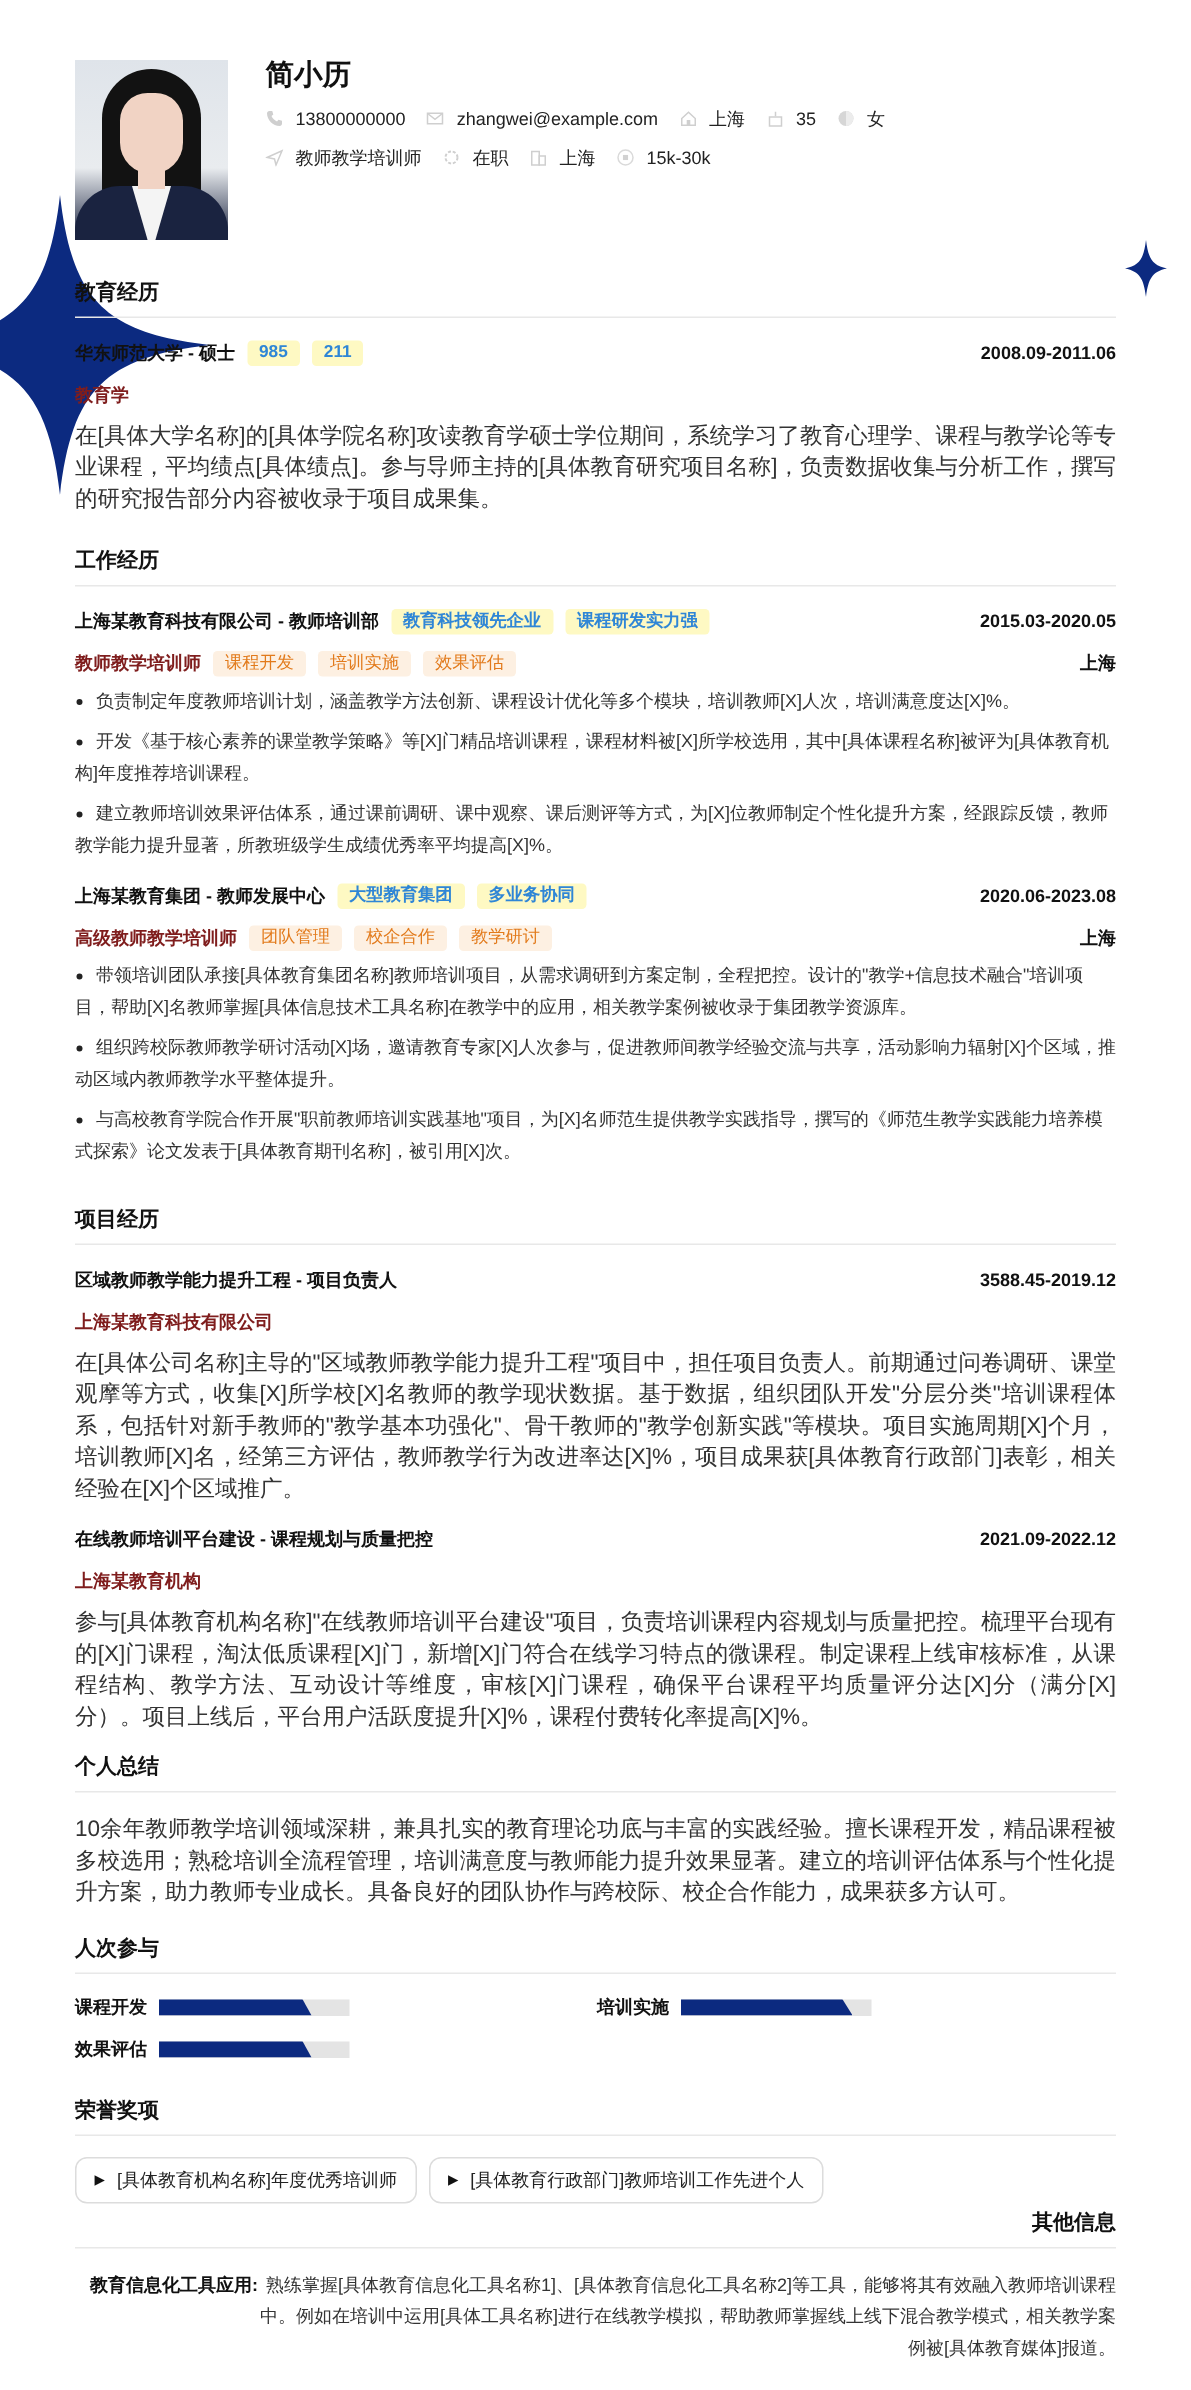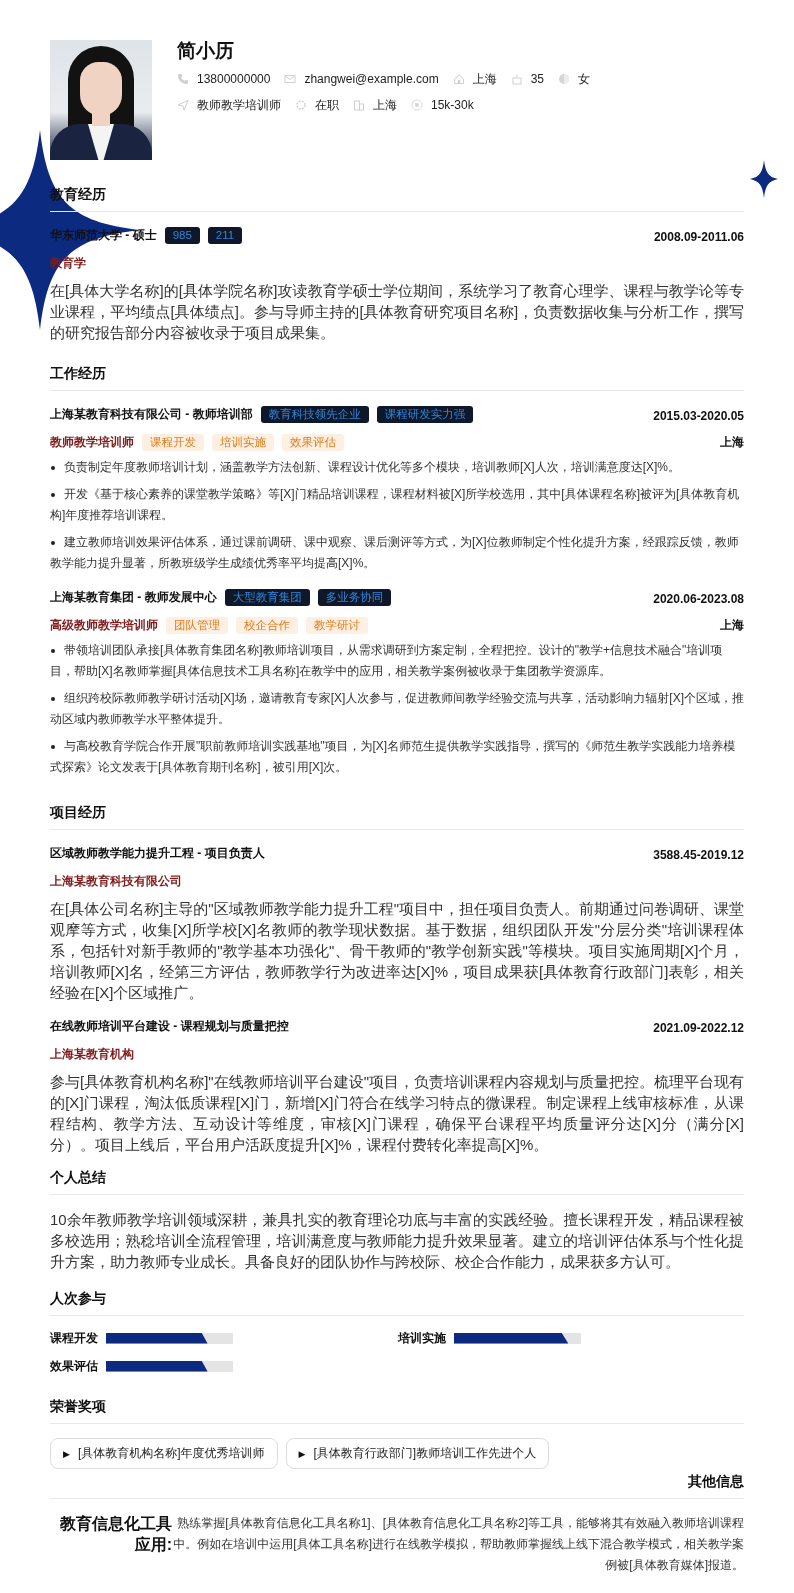--- a/index.html
+++ b/index.html
@@ -39,28 +39,28 @@
   .info-row { display: flex; align-items: center; margin-top: 6px; height: 18px; }
   .info-row + .info-row { margin-top: 8px; }
   .info-item { display: flex; align-items: center; margin-right: 14px; font-size: 12px; color: #222; }
   .info-item .ic { width: 12px; height: 12px; margin-right: 8px; color: #c8c8c8; display:inline-flex; align-items:center; justify-content:center; }
 
   .section { margin-top: 22px; }
   .section-title {
     font-size: 14px; font-weight: 600; color: #111; padding-bottom: 7px;
     border-bottom: 1px solid #e8e8e8; margin-bottom: 14px;
   }
-  .entry-head { display: flex; align-items: flex-end; justify-content: space-between; height: 18px; }
+  .entry-head { display: flex; align-items: center; justify-content: space-between; height: 18px; }
   .entry-left { display: flex; align-items: center; }
   .entry-title { font-size: 12px; font-weight: 700; color: #111; }
   .entry-date { font-size: 12px; font-weight: 600; color: #111; }
   .tag {
     display: inline-block; font-size: 11.5px; line-height: 17px; padding: 0 8px; margin-left: 8px; border-radius: 3px;
   }
-  .tag.blue { background: #0f172a; color: #2f86d6; }
+  .tag.blue { background: #fef9c3; color: #2f86d6; font-weight: bold; }
   .tag.orange { background: #fdf0e2; color: #e27a1b; }
   .entry-sub { display: flex; align-items: center; justify-content: space-between; margin-top: 10px; height: 18px; }
   .entry-sub .sub-title { font-size: 12px; font-weight: 700; color: #7f1d1d; }
   .entry-sub .loc { font-size: 12px; font-weight: 600; color: #111; }
   .para { font-size: 15px; line-height: 21px; color: #333; margin-top: 8px; text-align: justify; }
   ul.bullets { list-style: none; margin-top: 6px; }
   ul.bullets li { position: relative; padding-left: 0; font-size: 12px; line-height: 21px; color: #333; margin-bottom: 6px; text-indent: 14px; }
   ul.bullets li::before { content: ""; position: absolute; left: 1px; top: 9px; width: 4px; height: 4px; background: #222; border-radius: 50%; }
   .entry + .entry { margin-top: 14px; }
 
@@ -71,21 +71,21 @@
   .skill-fill { position: absolute; left: 0; top: 0; height: 11px; background: #0c2a80; clip-path: polygon(0 0, 94% 0, 100% 100%, 0 100%); }
 
   .awards { display: flex; gap: 8px; }
   .award {
     display: flex; align-items: center; height: 31px; padding: 0 12px; border: 1px solid #dcdcdc; border-radius: 8px;
     font-size: 12px; color: #222; background: #fff;
   }
   .award .tri { font-size: 9px; margin-right: 8px; color: #111; }
 
   .other { display: flex; }
-  .other-label { font-size: 16px; font-weight: 700; color: #111; width: 122px; flex-shrink: 0; line-height: 21px; }
+  .other-label { font-size: 12px; font-weight: 700; color: #111; width: 122px; flex-shrink: 0; line-height: 21px; }
   .other-text { font-size: 12px; line-height: 21px; color: #333; }
 </style>
 </head>
 <body>
 
 <svg class="deco-star-left" viewBox="0 0 200 200">
   <path d="M100 0 C108 70 130 92 200 100 C130 108 108 130 100 200 C92 130 70 108 0 100 C70 92 92 70 100 0 Z" fill="#0c2a80"></path>
 </svg>
 <svg class="deco-star-right" viewBox="0 0 28 38">
   <path d="M14 0 C15.5 12 18 17 28 19 C18 21 15.5 26 14 38 C12.5 26 10 21 0 19 C10 17 12.5 12 14 0 Z" fill="#0c2a80"></path>

